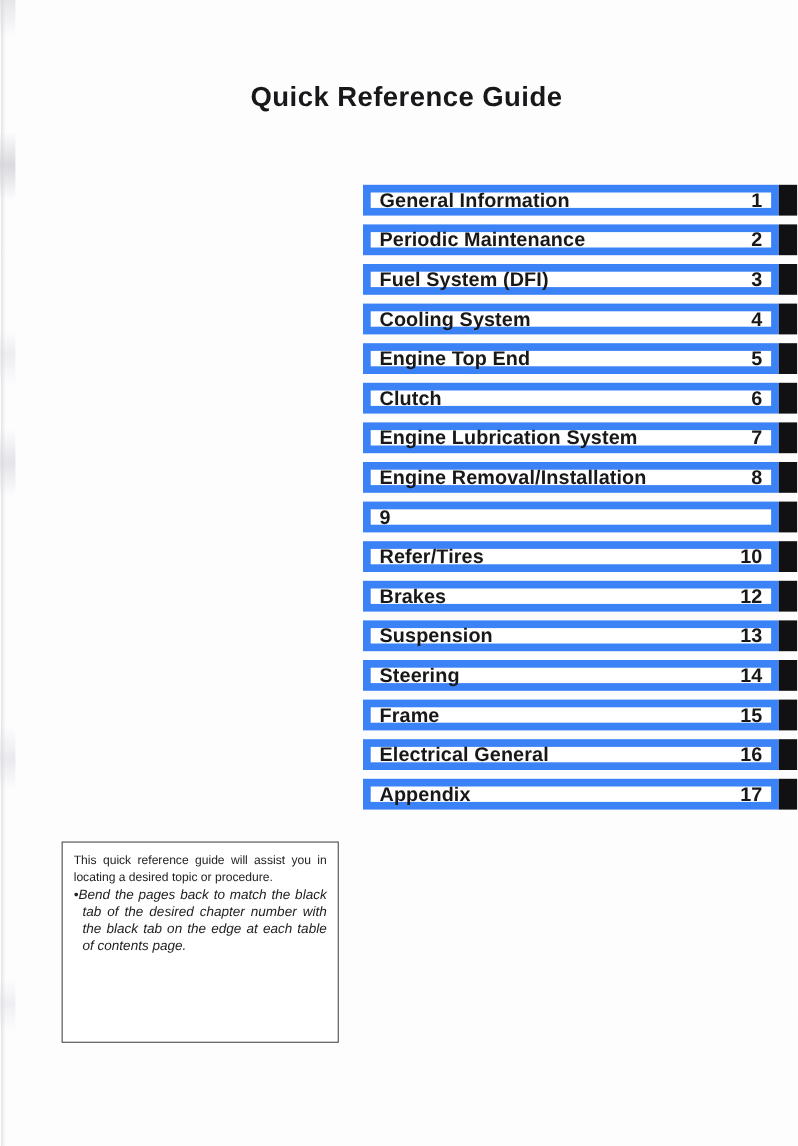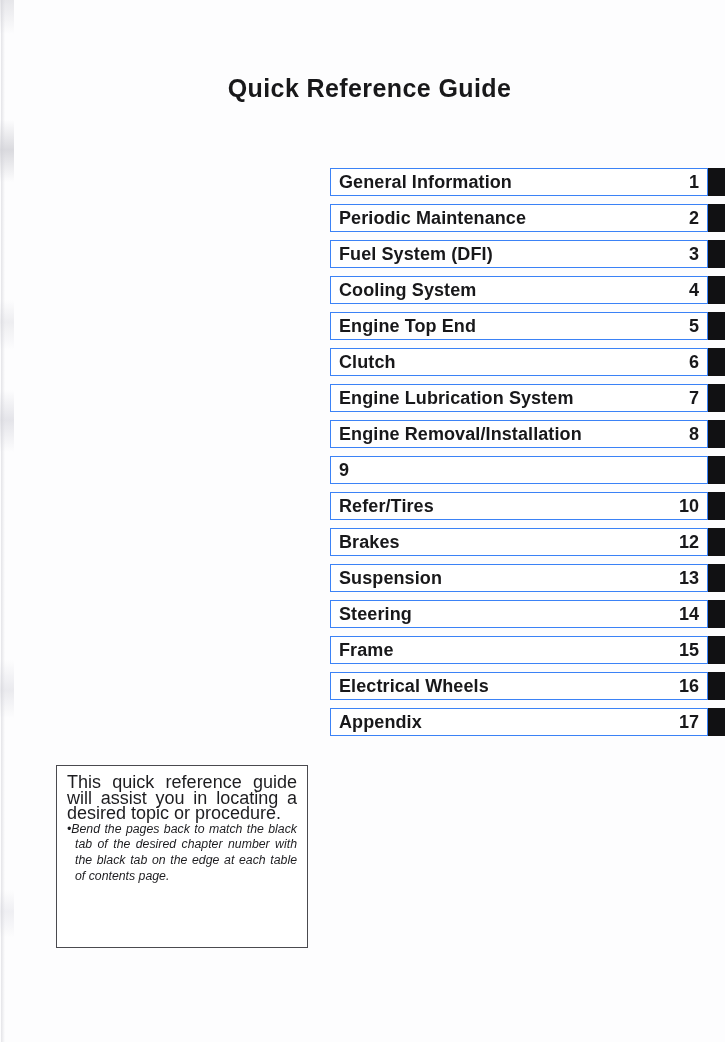--- a/index.html
+++ b/index.html
@@ -79,21 +79,21 @@
     height: 28px;
     margin-bottom: 8px;
   }
   .chapter-box {
     position: absolute;
     left: 0;
     top: 0;
     width: 378px;            
     height: 28px;
     box-sizing: border-box;
-    border: 1px solid #3b82f6;
+    border: 7px solid #3b82f6;
     background: #ffffff;
     display: flex;
     align-items: center;
     justify-content: space-between;
     padding: 0 7px 0 8px;
   }
   .chapter-title {
     font-size: 18px;
     font-weight: bold;
     color: #18181a;
@@ -123,21 +123,21 @@
     left: 56px;
     top: 765px;
     width: 252px;
     height: 183px;
     box-sizing: border-box;
     border: 1px solid #4a4a4f;
     background: #ffffff;
     padding: 9px 10px 8px 10px;
   }
   .note-para {
-    font-size: 18px;
+    font-size: 11px;
     line-height: 15.6px;
     color: #1d1d20;
     text-align: justify;
     margin: 0;
   }
   .note-bullet {
     font-size: 12.3px;
     line-height: 15.6px;
     color: #1d1d20;
     text-align: justify;
@@ -251,21 +251,21 @@
       </div>
       <div class="chapter-row">
         <div class="chapter-box">
           <span class="chapter-title">Frame</span>
           <span class="chapter-number">15</span>
         </div>
         <div class="chapter-tab"></div>
       </div>
       <div class="chapter-row">
         <div class="chapter-box">
-          <span class="chapter-title">Electrical Wheels</span>
+          <span class="chapter-title">Electrical General</span>
           <span class="chapter-number">16</span>
         </div>
         <div class="chapter-tab"></div>
       </div>
       <div class="chapter-row">
         <div class="chapter-box">
           <span class="chapter-title">Appendix</span>
           <span class="chapter-number">17</span>
         </div>
         <div class="chapter-tab"></div>

